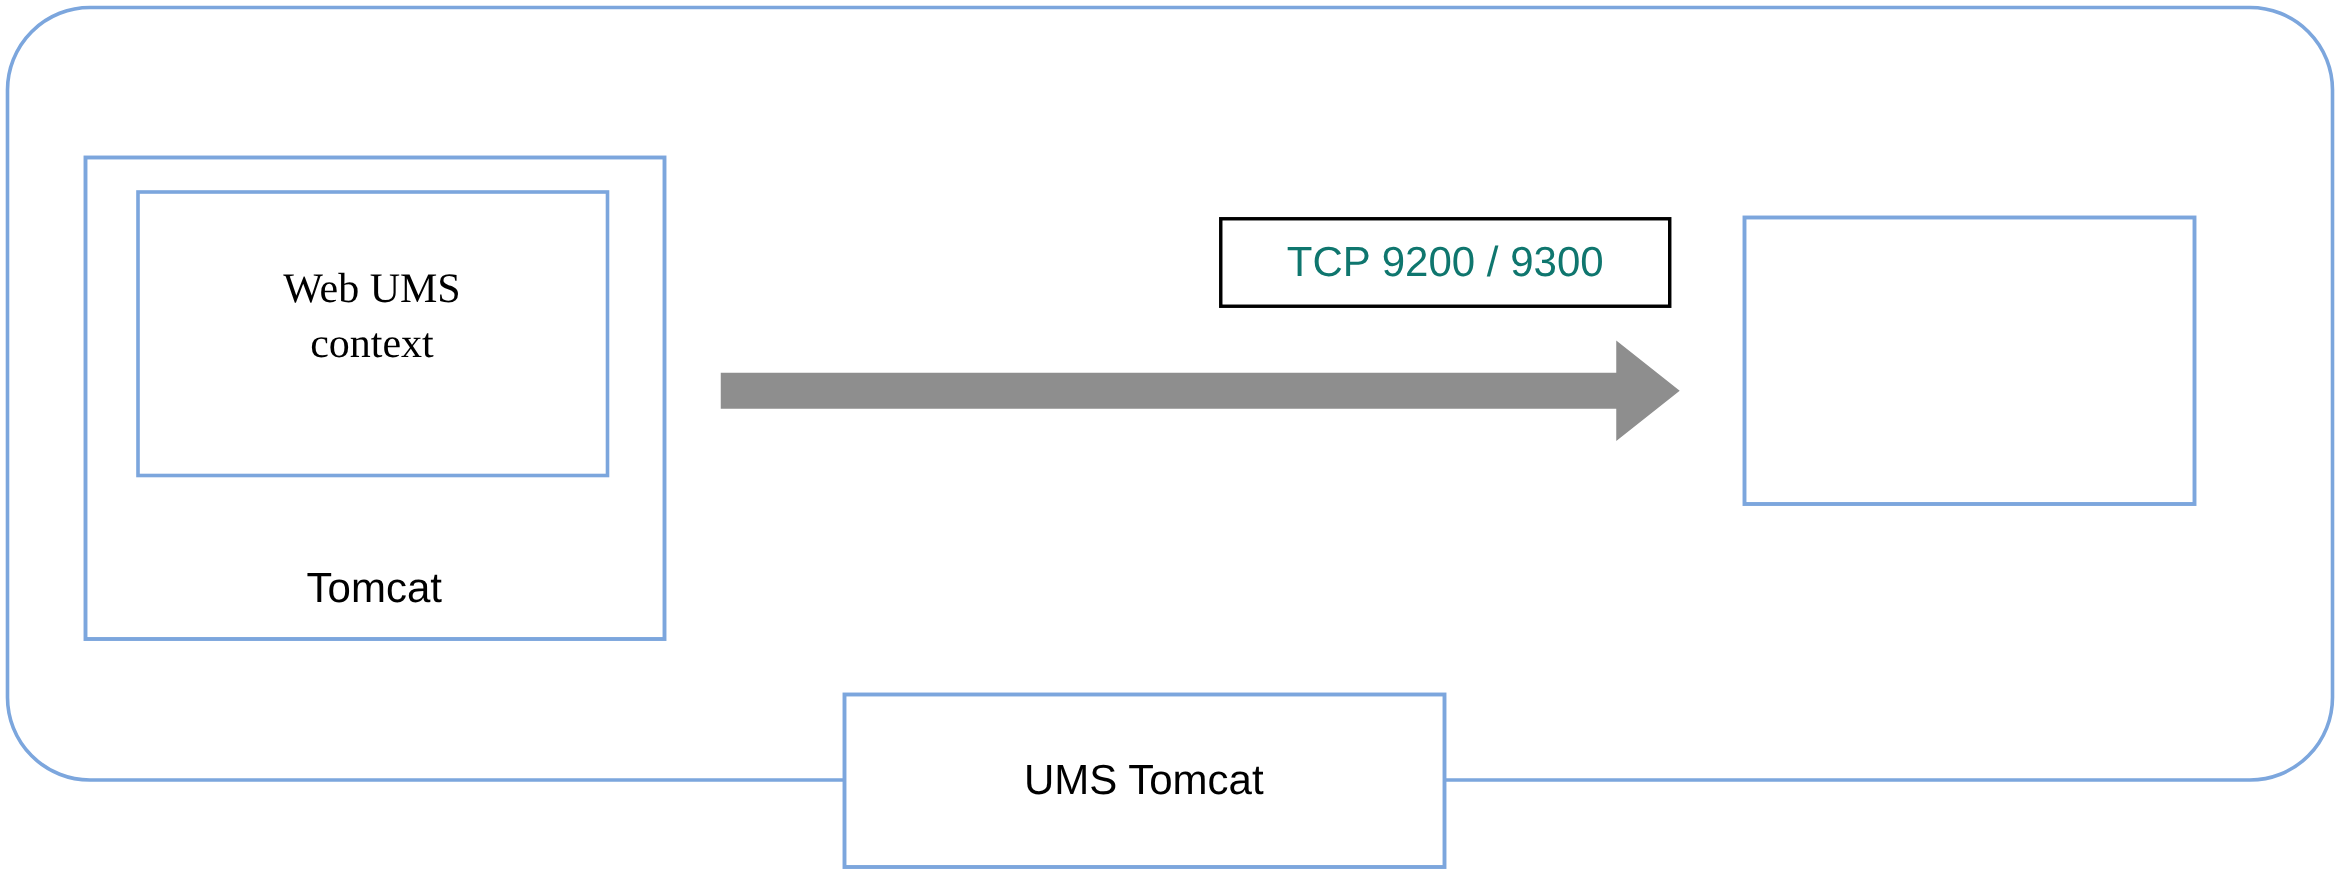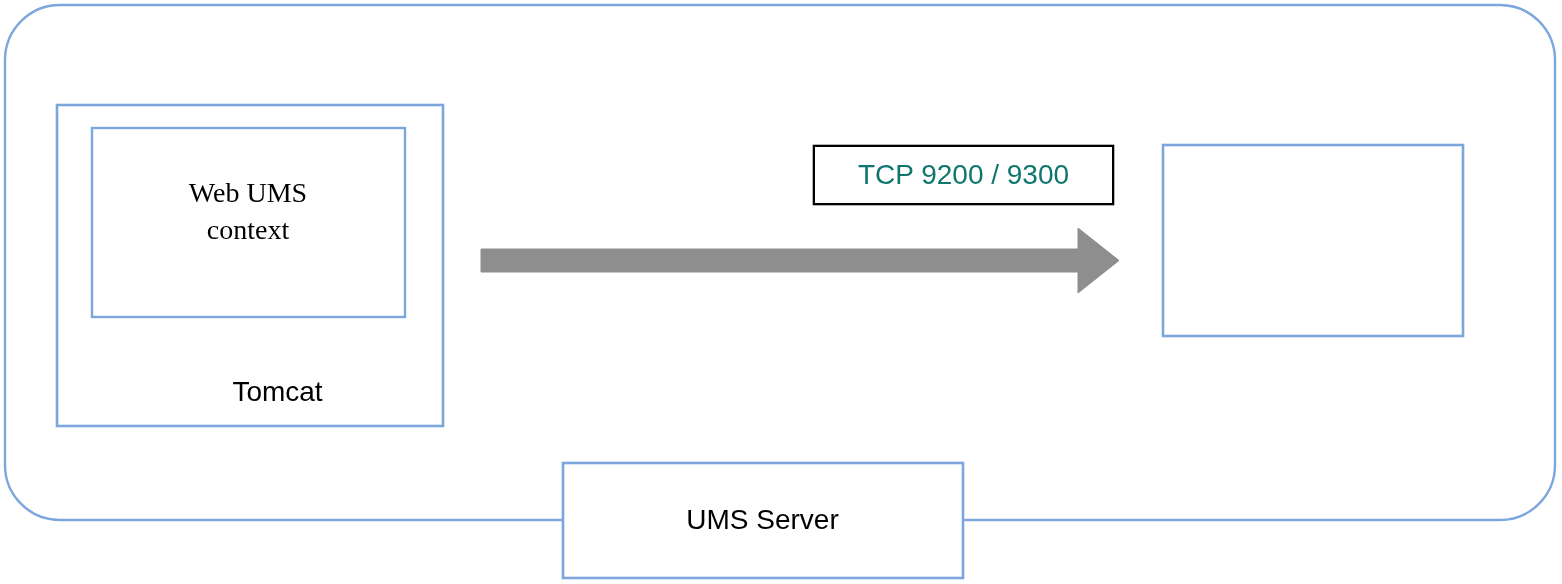--- a/index.html
+++ b/index.html
@@ -68,20 +68,20 @@
     <rect x="563" y="463" width="400" height="115" fill="#ffffff" stroke="#7CA6DD" stroke-width="2.6"></rect>
 
     <polygon points="481,249 1078,249 1078,228 1119,260.5 1078,293 1078,272 481,272" fill="#8E8E8E" stroke="#8E8E8E" stroke-width="1"></polygon>
 
     <rect x="814" y="146" width="299" height="58" fill="#ffffff" stroke="#000000" stroke-width="2.6"></rect>
   </svg>
 
   <div class="node-label" id="web-ums-context-box">Web UMS
 context</div>
 
-  <div class="node-label" id="tomcat-box" style="align-items:flex-end; padding-bottom:16px; box-sizing:border-box;margin-left:28px;">Tomcat</div>
+  <div class="node-label" id="tomcat-box" style="align-items:flex-end; padding-bottom:16px; box-sizing:border-box;">Tomcat</div>
 
 
-  <div class="node-label" id="ums-server-box">UMS Server</div>
+  <div class="node-label" id="ums-server-box">UMS Tomcat</div>
 
   <div class="label-chip" id="tcp-ports-label">TCP 9200 / 9300</div>
 
 </div>
 
 </body></html>

